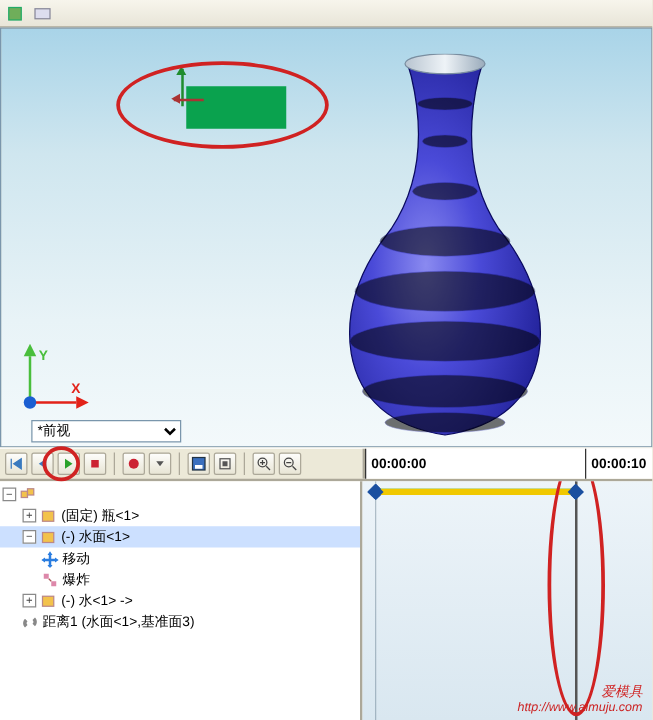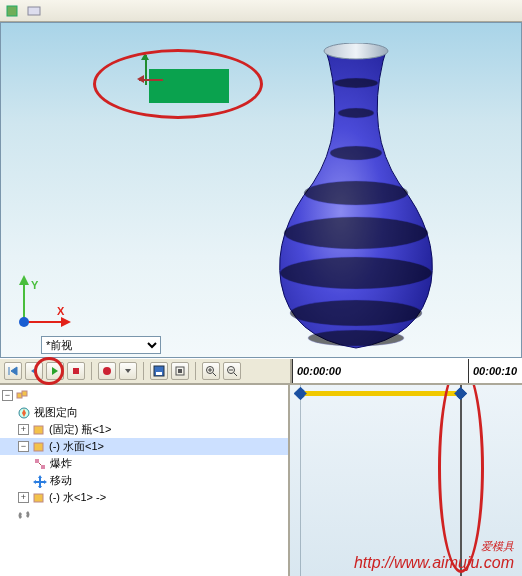--- a/index.html
+++ b/index.html
@@ -21,30 +21,30 @@
 
 .annot-ellipse { position: absolute; border: 3px solid #d02222; border-radius: 50%; pointer-events: none; }
 .annot1 { left: 92px; top: 26px; width: 170px; height: 70px; }
 .green-block { position: absolute; left: 148px; top: 46px; width: 80px; height: 34px; background: #0aa24e; }
 .manip { position: absolute; left: 138px; top: 32px; }
 .manip-v { width: 2px; height: 30px; background: #1f8c2e; position: absolute; left: 6px; top: 0; }
 .manip-h { width: 24px; height: 2px; background: #a33; position: absolute; left: 0; top: 24px; }
 .manip-arrow-v { position:absolute; left:2px; top:-6px; width:0;height:0;border:4px solid transparent;border-bottom:7px solid #1f8c2e;}
 .manip-arrow-h { position:absolute; left:-6px; top:20px; width:0;height:0;border:4px solid transparent;border-right:7px solid #a33;}
 
-.vp-footer { position: absolute; left: 0; bottom: 0; right: 0; height: 24px; display: flex; align-items: center; padding-left: 40px; }
+.vp-footer { position: absolute; left: 0; bottom: 0; right: 0; height: 24px; display: flex; align-items: center; padding-left: 24px; }
 .vp-footer select { width: 120px; height: 18px; font-size: 11px; background: #fff; border: 1px solid #7a96ac; }
 
 .timeline-bar { height: 26px; background: #ece9d8; border-top: 1px solid #fff; border-bottom: 1px solid #aca899; display: flex; align-items: center; padding: 0 4px; gap: 4px; position: relative; }
 .tb-left { display: flex; align-items: center; gap: 3px; }
 .tb-btn { width: 18px; height: 18px; border: 1px solid #aca899; background: linear-gradient(#fdfdfb,#e8e5d5); display: inline-flex; align-items: center; justify-content: center; border-radius: 2px; cursor: pointer; }
 .tb-sep { width: 1px; height: 18px; background: #aca899; margin: 0 3px; }
 .annot2 { left: 34px; top: -2px; width: 30px; height: 28px; }
 
-.time-header { position: absolute; left: 290px; right: 0; top: 0; bottom: 0; background: #fff; border-left: 2px solid #aca899; display: flex; align-items: center; font-style: italic; }
+.time-header { position: absolute; left: 290px; right: 0; top: 0; bottom: 0; background: #fff; border-left: 2px solid #aca899; display: flex; align-items: center; }
 .time-tick { position: absolute; top: 0; bottom: 0; width: 60px; font-weight: bold; color: #000; display: flex; align-items: center; padding-left: 4px; border-left: 1px solid #333; }
 
 .lower { display: flex; height: 192px; border-top: 1px solid #aca899; }
 .tree { width: 290px; background: #fff; border-right: 2px solid #aca899; overflow: auto; padding: 2px 0; }
 .tree-row { display: flex; align-items: center; height: 17px; white-space: nowrap; }
 .tree-row.selected { background: #cce0ff; }
 .twisty { width: 11px; height: 11px; border: 1px solid #8a8a8a; display: inline-flex; align-items: center; justify-content: center; font-size: 9px; line-height: 1; margin: 0 2px; color: #444; background: #fff; }
 .indent { display: inline-block; width: 16px; }
 .node-icon { width: 16px; height: 16px; display: inline-flex; align-items: center; justify-content: center; margin-right: 2px; }
 .node-label { color: #000; }
@@ -54,21 +54,21 @@
 .key-row { position: absolute; left: 0; right: 0; height: 17px; }
 .diamond { position: absolute; width: 9px; height: 9px; background: #1a4fa0; transform: rotate(45deg); top: 4px; margin-left: -4px; }
 .diamond.dim { background: #3d6db8; opacity: .8; }
 .bar { position: absolute; height: 5px; top: 6px; }
 .bar.green { background: #0aa24e; }
 .bar.yellow { background: #f0c800; }
 .playhead { position: absolute; top: 0; bottom: 0; width: 2px; background: #555; }
 .annot3 { position:absolute; border:3px solid #d02222; border-radius:50%; left: 148px; top: -22px; width: 46px; height: 210px; pointer-events:none; }
 
 .watermark { position: absolute; right: 8px; bottom: 4px; color: #d02222; font-style: italic; font-family: cursive; font-size: 14px; text-align: right; pointer-events: none; }
-.watermark .sub { font-size: 16px; color: #c22; }
+.watermark .sub { font-size: 10px; color: #c22; }
 </style>
 </head>
 <body>
 
 <div class="top-strip">
   <span class="icon">
       <svg width="14" height="14">
         <rect x="2" y="2" width="10" height="10" fill="#6fae5a" stroke="#2a6"></rect>
       </svg>
     </span>
@@ -212,87 +212,78 @@
       <span class="twisty">−</span>
       <span class="node-icon">
           <svg width="14" height="14">
             <rect x="1" y="4" width="5" height="5" fill="#f3c24b" stroke="#b88"></rect>
             <rect x="6" y="2" width="5" height="5" fill="#f3c24b" stroke="#b88"></rect>
           </svg>
         </span>
     </div>
     <div class="tree-row">
       <span class="indent"></span>
-      <span class="node-icon">
-          <svg width="14" height="14">
-            <circle cx="7" cy="7" r="5" fill="#cfe" stroke="#389"></circle>
-            <path d="M7 3l2 4-2 4-2-4z" fill="#e63"></path>
-          </svg>
-        </span>
-      <span class="node-label">视图定向</span>
-    </div>
-    <div class="tree-row">
-      <span class="indent"></span>
         <span class="twisty">+</span>
       <span class="node-icon">
           <svg width="14" height="14">
             <rect x="2" y="3" width="9" height="8" fill="#f3c24b" stroke="#b88"></rect>
           </svg>
         </span>
       <span class="node-label">(固定) 瓶&lt;1&gt;</span>
     </div>
     <div class="tree-row selected">
       <span class="indent"></span>
         <span class="twisty">−</span>
       <span class="node-icon">
           <svg width="14" height="14">
             <rect x="2" y="3" width="9" height="8" fill="#f3c24b" stroke="#b88"></rect>
           </svg>
         </span>
       <span class="node-label">(-) 水面&lt;1&gt;</span>
+    </div>
+    <div class="tree-row">
+      <span class="indent"></span>
+        <span class="indent"></span>
+      <span class="node-icon">
+          <svg width="14" height="14">
+            <path d="M7 1l2 3h-1v3h3v-1l3 2-3 2v-1h-3v3h1l-2 3-2-3h1v-3h-3v1l-3-2 3-2v1h3v-3h-1z" fill="#2a7de0"></path>
+          </svg>
+        </span>
+      <span class="node-label">移动</span>
     </div>
     <div class="tree-row">
       <span class="indent"></span>
         <span class="indent"></span>
       <span class="node-icon">
           <svg width="14" height="14">
             <rect x="2" y="2" width="4" height="4" fill="#d8a"></rect>
             <rect x="8" y="8" width="4" height="4" fill="#d8a"></rect>
             <line x1="6" y1="6" x2="8" y2="8" stroke="#a55"></line>
           </svg>
         </span>
       <span class="node-label">爆炸</span>
     </div>
     <div class="tree-row">
       <span class="indent"></span>
-        <span class="indent"></span>
-      <span class="node-icon">
-          <svg width="14" height="14">
-            <path d="M7 1l2 3h-1v3h3v-1l3 2-3 2v-1h-3v3h1l-2 3-2-3h1v-3h-3v1l-3-2 3-2v1h3v-3h-1z" fill="#2a7de0"></path>
-          </svg>
-        </span>
-      <span class="node-label">移动</span>
-    </div>
-    <div class="tree-row">
-      <span class="indent"></span>
         <span class="twisty">+</span>
       <span class="node-icon">
           <svg width="14" height="14">
             <rect x="2" y="3" width="9" height="8" fill="#f3c24b" stroke="#b88"></rect>
           </svg>
         </span>
       <span class="node-label">(-) 水&lt;1&gt; -&gt;</span>
     </div>
     <div class="tree-row">
       <span class="indent"></span>
       <span class="node-icon">
           <svg width="14" height="14">
             <path d="M3 11c-2-2-2-5 0-7l2 2c-1 1-1 2 0 3zM11 3c2 2 2 5 0 7l-2-2c1-1 1-2 0-3z" fill="#888"></path>
           </svg>
         </span>
+      <span class="node-label">距离1 (水面&lt;1&gt;,基准面3)</span>
     </div>
   </div>
 
   <div class="keys">
     <div class="gridline" style="left:10px"></div>
     <div class="gridline" style="left:170px"></div>
     <div class="playhead" style="left:170px"></div>
 
     <div class="key-row" style="top:0">
         <span class="diamond" style="left:10px"></span>

